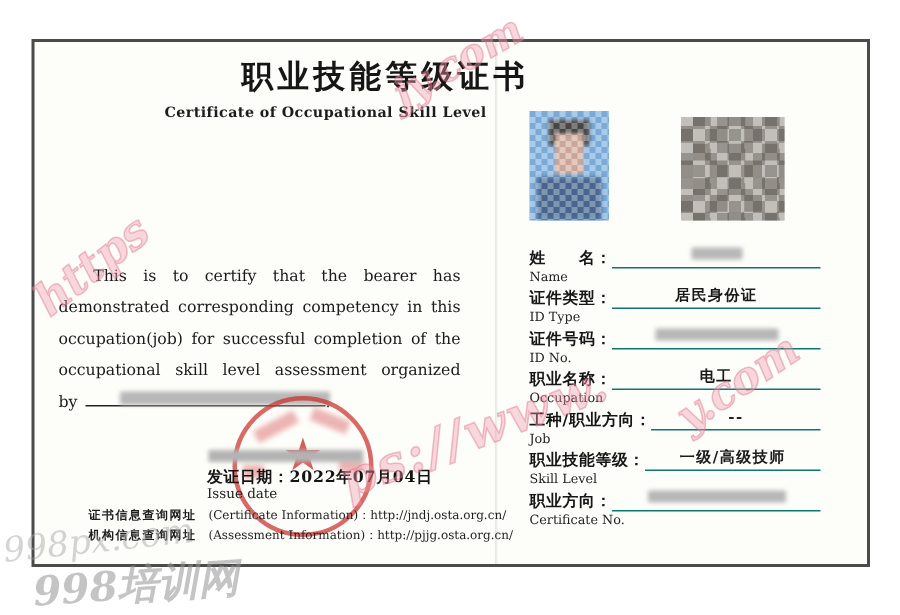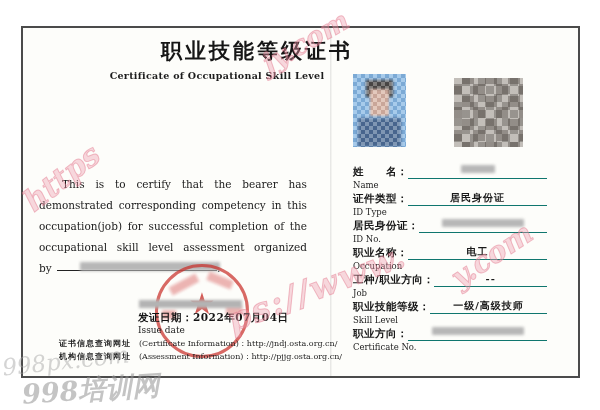--- a/index.html
+++ b/index.html
@@ -156,21 +156,21 @@
       <div class="field">
         <div class="frow">
             <span class="flabel">证件类型：</span>
             <span class="fline">居民身份证</span>
           </div>
         <div class="fen">ID Type</div>
       </div>
 
       <div class="field">
         <div class="frow">
-            <span class="flabel">居民身份证：</span>
+            <span class="flabel">证件号码：</span>
             <span class="fline"><span class="redact rw-id"></span></span>
           </div>
         <div class="fen">ID No.</div>
       </div>
 
       <div class="field">
         <div class="frow">
             <span class="flabel">职业名称：</span>
             <span class="fline">电工</span>
           </div>

